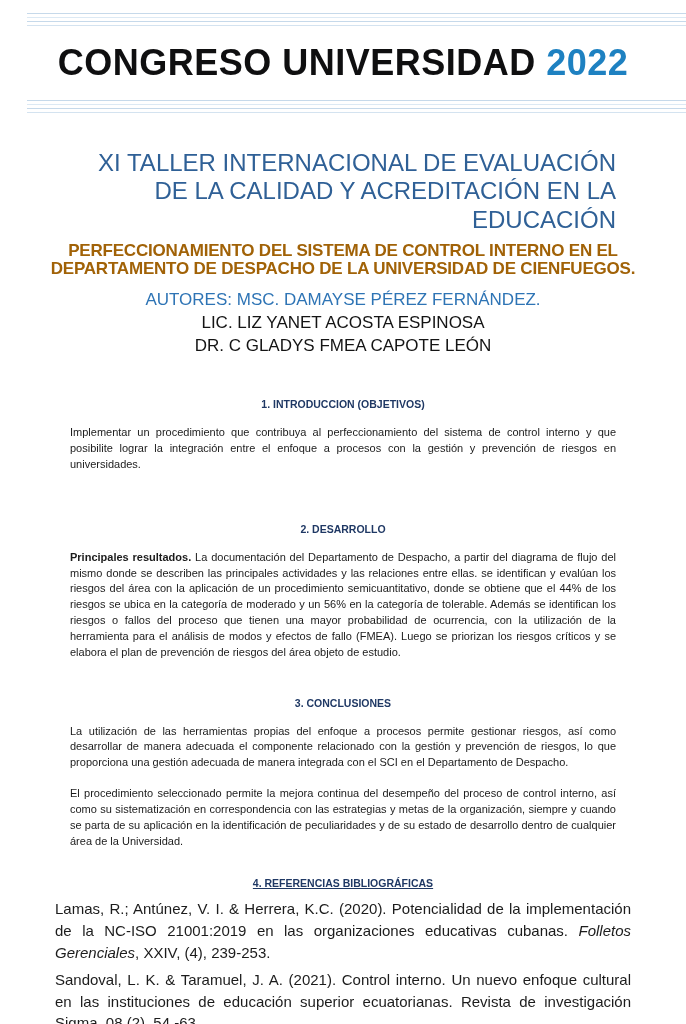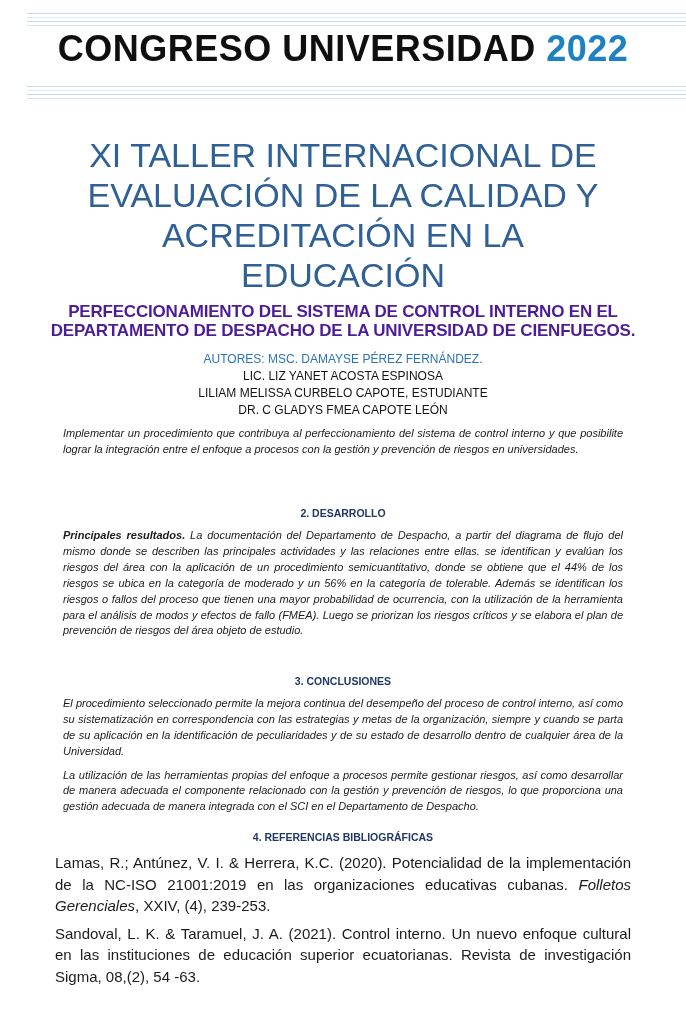--- a/index.html
+++ b/index.html
@@ -14,74 +14,74 @@
   
   .rule-group{margin-left:27px;}
   .rule-group .rule{height:1px;margin-bottom:3px;background:#c6d9ea;}
   .rule-group .rule:nth-child(2){background:#dce9f4;}
   .rule-group .rule:nth-child(3){background:#c6d9ea;}
   .rule-group .rule:nth-child(4){background:#d4e3f0;margin-bottom:0;}
   .rules-top{padding-top:13px;}
   .rules-mid{margin-top:15px;}
   
   .masthead{
-    margin-top:0;
+    margin-top:14px;
     text-align:center;
     font-size:36px;
     font-weight:bold;
     letter-spacing:.5px;
     color:#0f0f10;
     line-height:1.25;
     white-space:nowrap;
   }
   .masthead .year{color:#1e81c1;}
   
   .event-title{
     margin:36px 70px 0 70px;
-    text-align:center;
-    font-size:34px;
+    text-align:right;
+    font-size:24px;
     line-height:1.18;
     color:#2f6096;
     font-weight:normal;
   }
   
   .paper-title{
     margin:8px 48px 0 48px;
     text-align:center;
     font-size:17px;
     line-height:1.07;
     font-weight:bold;
-    color:#4c1d95;
+    color:#a16207;
     letter-spacing:-.2px;
   }
   
   .authors{margin-top:12px;text-align:center;}
-  .authors div{margin-top:3px;font-size:12px;}
+  .authors div{margin-top:3px;font-size:17px;}
   .author-lead{color:#2e74b5;}
   .author-name{color:#141414;}
   .affiliation{color:#2e74b5;}
   
   .section-heading{
     text-align:center;
     font-size:10.5px;
     font-weight:bold;
     color:#1f3864;
   }
   .sh1{margin-top:42px;}
   .sh2{margin-top:50px;}
   .sh3{margin-top:36px;}
-  .sh4{margin-top:16px;}
+  .sh4{margin-top:28px;text-decoration:underline;}
   .body-text{
     margin:9px 55px 0 55px;
     font-size:11px;
     line-height:1.44;
     text-align:justify;
     color:#1b1b1b;
   }
-  .body-text p{margin:8px;font-style:italic;}
+  .body-text p{margin:15px;}
   .body-text p + p{margin-top:1px;}
   .bold-lead{font-weight:bold;}
   .refs{margin:9px 55px 0 55px;font-size:15px;line-height:1.44;text-align:justify;}
   .refs p{margin:0 0 6px 0;}
   .refs .it{font-style:italic;}
 </style>
 </head>
 <body>
 
 <div class="page">
@@ -103,37 +103,37 @@
       <div class="rule"></div>
   </div>
 
   <div class="event-title">XI TALLER INTERNACIONAL DE EVALUACIÓN DE LA CALIDAD Y ACREDITACIÓN EN LA EDUCACIÓN</div>
 
   <div class="paper-title">PERFECCIONAMIENTO DEL SISTEMA DE CONTROL INTERNO EN EL DEPARTAMENTO DE DESPACHO DE LA UNIVERSIDAD DE CIENFUEGOS.</div>
 
   <div class="authors">
     <div class="author-lead">AUTORES:  MSC. DAMAYSE PÉREZ FERNÁNDEZ.</div>
     <div class="author-name">LIC. LIZ YANET ACOSTA ESPINOSA</div>
-    <div class="author-name">LILIAM MELISSA CURBELO CAPOTE, ESTUDIANTE</div>
     <div class="author-name">DR. C GLADYS FMEA CAPOTE LEÓN</div>
   </div>
 
+  <div class="section-heading sh1">1. INTRODUCCION (OBJETIVOS)</div>
   <div class="body-text">
     <p>Implementar un procedimiento que contribuya al perfeccionamiento del sistema de control interno y que posibilite lograr la integración entre el enfoque a procesos con la gestión y prevención de riesgos en universidades.</p>
   </div>
 
   <div class="section-heading sh2">2. DESARROLLO</div>
   <div class="body-text">
     <p><span class="bold-lead">Principales resultados.</span><span> La documentación del Departamento de Despacho, a partir del diagrama de flujo del mismo donde se describen las principales actividades y las relaciones entre ellas. se identifican y evalúan los riesgos del área con la aplicación de un procedimiento semicuantitativo, donde se obtiene que el 44% de los riesgos se ubica en la categoría de moderado y un 56% en la categoría de tolerable. Además se identifican los riesgos o fallos del proceso que tienen una mayor probabilidad de ocurrencia, con la utilización de la herramienta para el análisis de modos y efectos de fallo (FMEA). Luego se priorizan los riesgos críticos y se elabora el plan de prevención de riesgos del área objeto de estudio.</span></p>
   </div>
 
   <div class="section-heading sh3">3. CONCLUSIONES</div>
   <div class="body-text">
+    <p>La utilización de las herramientas propias del enfoque a procesos permite gestionar riesgos, así como desarrollar de manera adecuada el componente relacionado con la gestión y prevención de riesgos, lo que proporciona una gestión adecuada de manera integrada con el SCI en el Departamento de Despacho.</p>
     <p>El procedimiento seleccionado permite la mejora continua del desempeño del proceso de control interno, así como su sistematización en correspondencia con las estrategias y metas de la organización, siempre y cuando se parta de su aplicación en la identificación de peculiaridades y de su estado de desarrollo dentro de cualquier área de la Universidad.</p>
-    <p>La utilización de las herramientas propias del enfoque a procesos permite gestionar riesgos, así como desarrollar de manera adecuada el componente relacionado con la gestión y prevención de riesgos, lo que proporciona una gestión adecuada de manera integrada con el SCI en el Departamento de Despacho.</p>
   </div>
 
   <div class="section-heading sh4">4. REFERENCIAS BIBLIOGRÁFICAS</div>
   <div class="refs">
     <p><span>Lamas, R.; Antúnez, V. I. &amp; Herrera, K.C. (2020). Potencialidad de la implementación de la NC-ISO 21001:2019 en las organizaciones educativas cubanas. </span><span class="it">Folletos Gerenciales</span><span>, XXIV, (4), 239-253.</span></p>
     <p><span>Sandoval, L. K. &amp; Taramuel, J. A. (2021). Control interno. Un nuevo enfoque cultural en las instituciones de educación superior ecuatorianas. Revista de investigación Sigma, 08,(2), 54 -63.</span></p>
   </div>
 
 </div>
 

